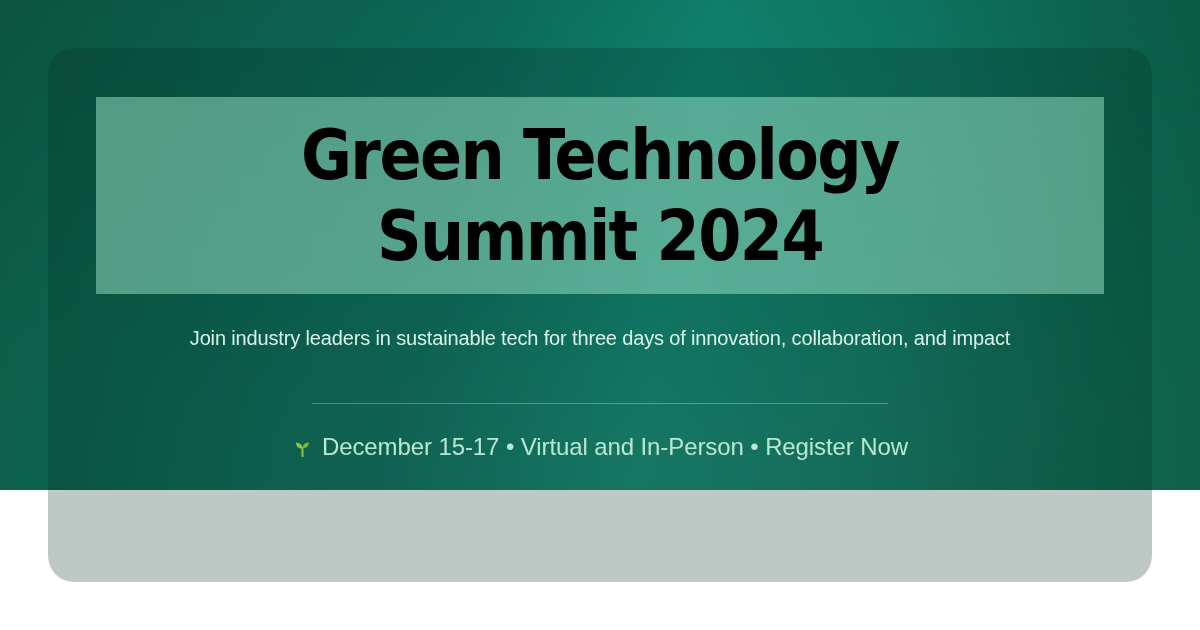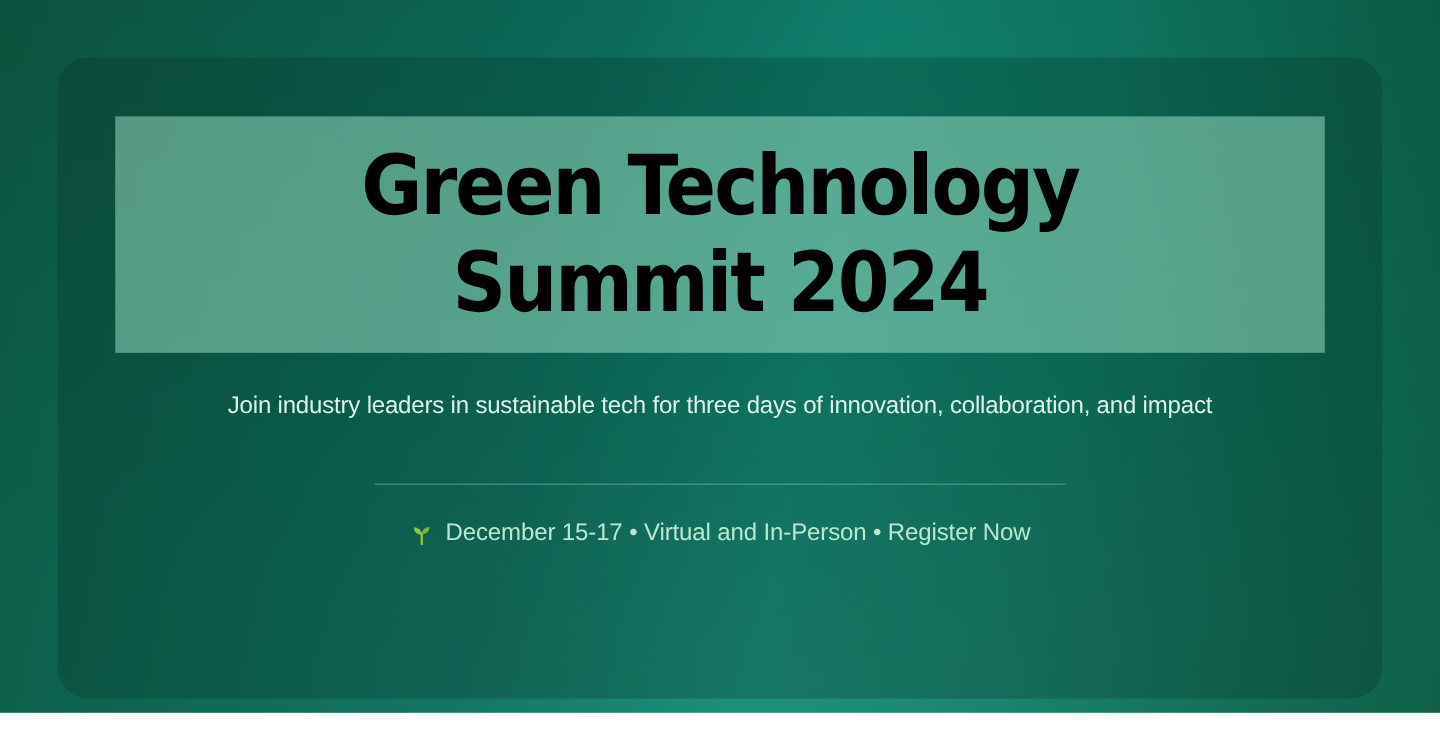--- a/index.html
+++ b/index.html
@@ -10,21 +10,21 @@
     width: 1200px;
     height: 630px;
     overflow: hidden;
     font-family: "Liberation Sans", sans-serif;
   }
 
   
   #banner {
     position: relative;
     width: 1200px;
-    height: 594px;
+    height: 490px;
     box-sizing: border-box;
     background:
       linear-gradient(100deg,
         #0c5d45 0%,
         #0c6550 16%,
         #0d7260 38%,
         #108a74 56%,
         #0f7d67 72%,
         #0c6950 88%,
         #0b5f46 100%);
@@ -125,21 +125,21 @@
   .sprout-icon {
     display: block;
     width: 21px;
     height: 21px;
     flex: 0 0 auto;
   }
 
   .meta-text {
     color: #b9e8d2;
     font-family: "Liberation Sans", sans-serif;
-    font-size: 20px;
+    font-size: 24px;
     font-weight: 400;
     letter-spacing: -0.1px;
     white-space: nowrap;
   }
 </style>
 </head>
 <body>
 
 <div id="banner">
 

